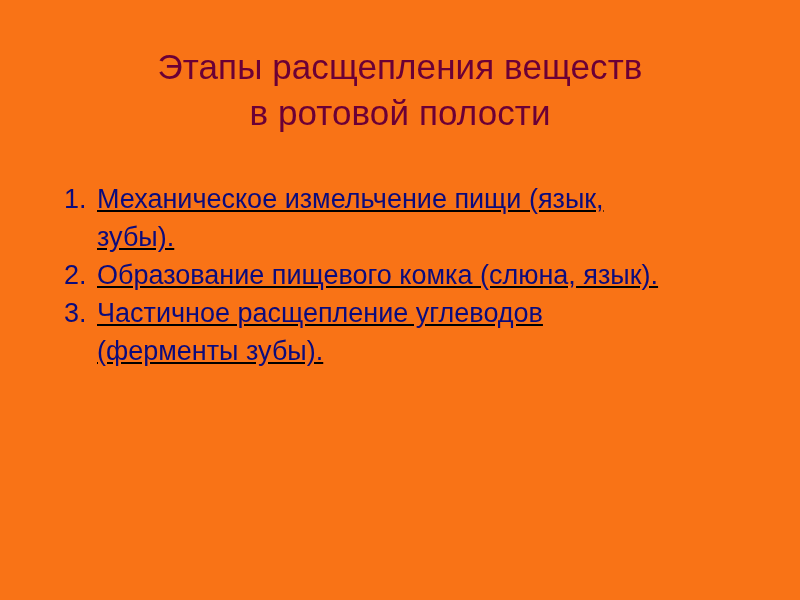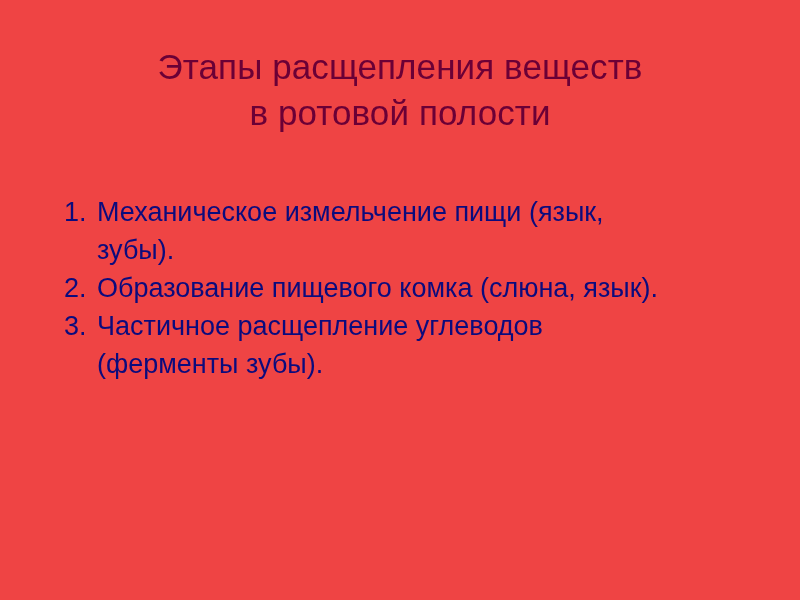--- a/index.html
+++ b/index.html
@@ -12,21 +12,21 @@
     height: 600px;
     background: #ffffff;
     font-family: "Liberation Sans", "DejaVu Sans", sans-serif;
     overflow: hidden;
   }
 
   .slide {
     position: relative;
     width: 800px;
     height: 600px;
-    background: #ef4444;
+    background: #f97316;
     box-sizing: border-box;
   }
 
   
   .slide-title {
     position: absolute;
     left: 60px;
     top: 44px;
     width: 680px;
     text-align: center;
@@ -36,22 +36,23 @@
     font-weight: normal;
     letter-spacing: 0.1px;
     margin: 0;
     white-space: pre-line;
   }
 
   
   .content-body {
     position: absolute;
     left: 64px;
-    top: 193px;
+    top: 180px;
     width: 610px;
+    text-decoration: underline;
   }
 
   .bullet-list {
     list-style: none;
     margin: 0;
     padding: 0;
     counter-reset: step;
   }
 
   .bullet-item {

